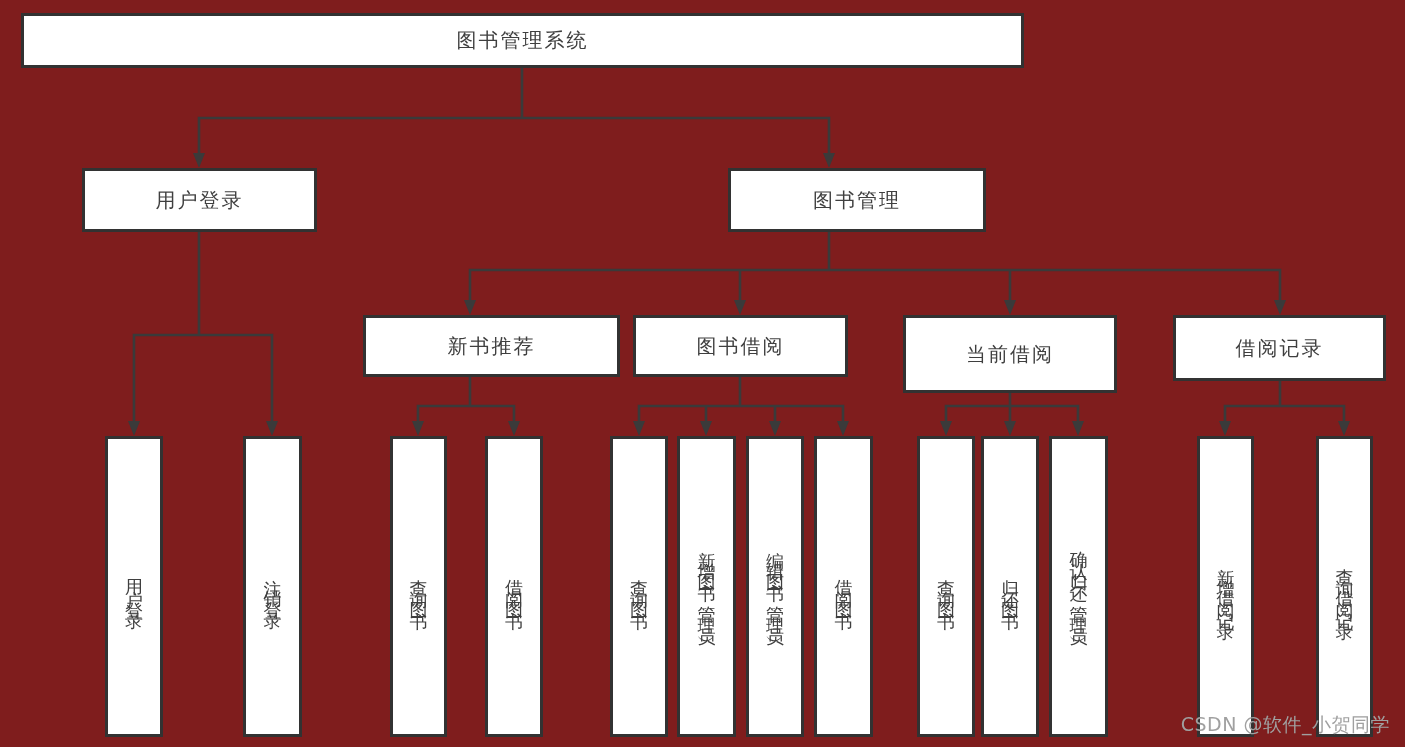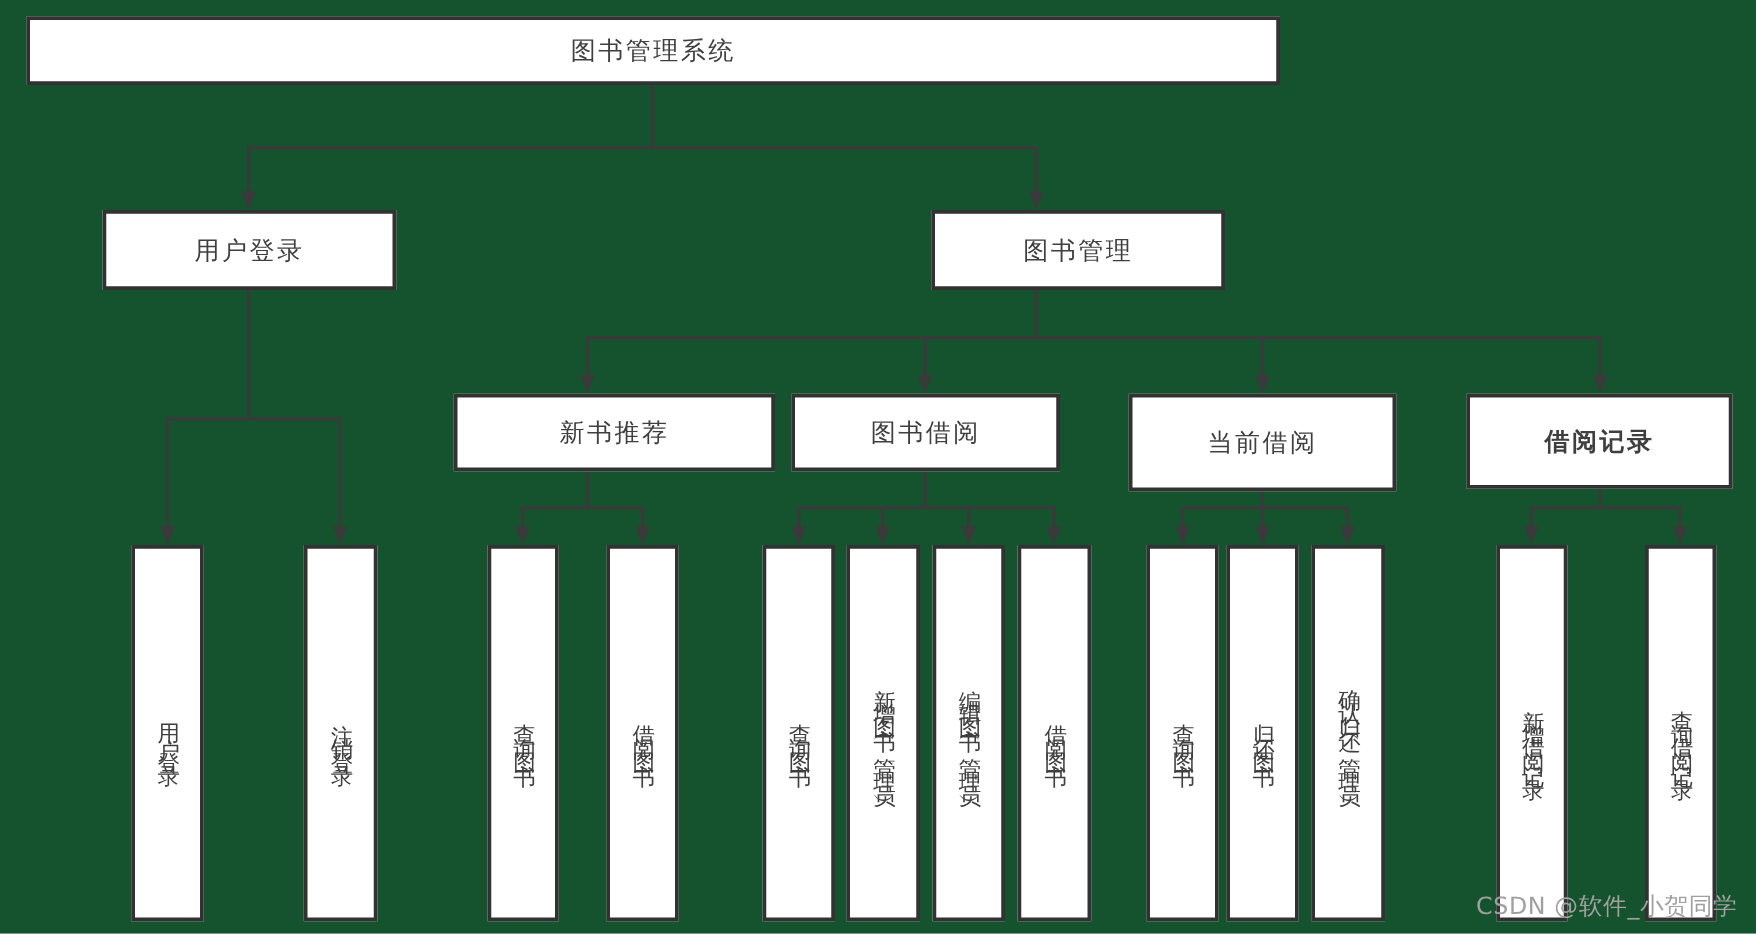--- a/index.html
+++ b/index.html
@@ -5,21 +5,21 @@
   html, body {
     margin: 0;
     padding: 0;
     background: #ffffff;
     font-family: "DejaVu Sans", "Liberation Sans", sans-serif;
   }
   .canvas {
     position: relative;
     width: 1405px;
     height: 747px;
-    background: #14532d;
+    background: #7f1d1d;
     overflow: hidden;
   }
   .connectors {
     position: absolute;
     left: 0;
     top: 0;
     width: 1405px;
     height: 747px;
   }
   .connectors path {
@@ -117,26 +117,26 @@
     <g>
       <path d="M1280,377 V406 M1225,406 H1344 M1225,406 V423 M1344,406 V423"></path>
       <polygon points="1219,421 1231,421 1225,436"></polygon>
       <polygon points="1338,421 1350,421 1344,436"></polygon>
     </g>
   </svg>
 
   <div class="node hnode" style="left:21px; top:13px; width:1003px; height:55px;">图书管理系统</div>
 
   <div class="node hnode" style="left:82px; top:168px; width:235px; height:64px;">用户登录</div>
-  <div class="node hnode" style="left:745px; top:168px; width:235px; height:64px;">图书管理</div>
+  <div class="node hnode" style="left:728px; top:168px; width:258px; height:64px;">图书管理</div>
 
   <div class="node hnode" style="left:363px; top:315px; width:257px; height:62px;">新书推荐</div>
   <div class="node hnode" style="left:633px; top:315px; width:215px; height:62px;">图书借阅</div>
   <div class="node hnode" style="left:903px; top:315px; width:214px; height:78px;">当前借阅</div>
-  <div class="node hnode" style="left:1173px; top:315px; width:213px; height:76px;font-weight:bold;">借阅记录</div>
+  <div class="node hnode" style="left:1173px; top:315px; width:213px; height:66px;">借阅记录</div>
 
   <div class="node leaf" style="left:105px; top:436px; width:58px; height:301px;">用户登录</div>
   <div class="node leaf" style="left:243px; top:436px; width:59px; height:301px;">注销登录</div>
 
   <div class="node leaf" style="left:390px; top:436px; width:57px; height:301px;">查询图书</div>
   <div class="node leaf" style="left:485px; top:436px; width:58px; height:301px;">借阅图书</div>
 
   <div class="node leaf" style="left:610px; top:436px; width:58px; height:301px;">查询图书</div>
   <div class="node leaf" style="left:677px; top:436px; width:59px; height:301px;">新增图书（管理员）</div>
   <div class="node leaf" style="left:746px; top:436px; width:58px; height:301px;">编辑图书（管理员）</div>

